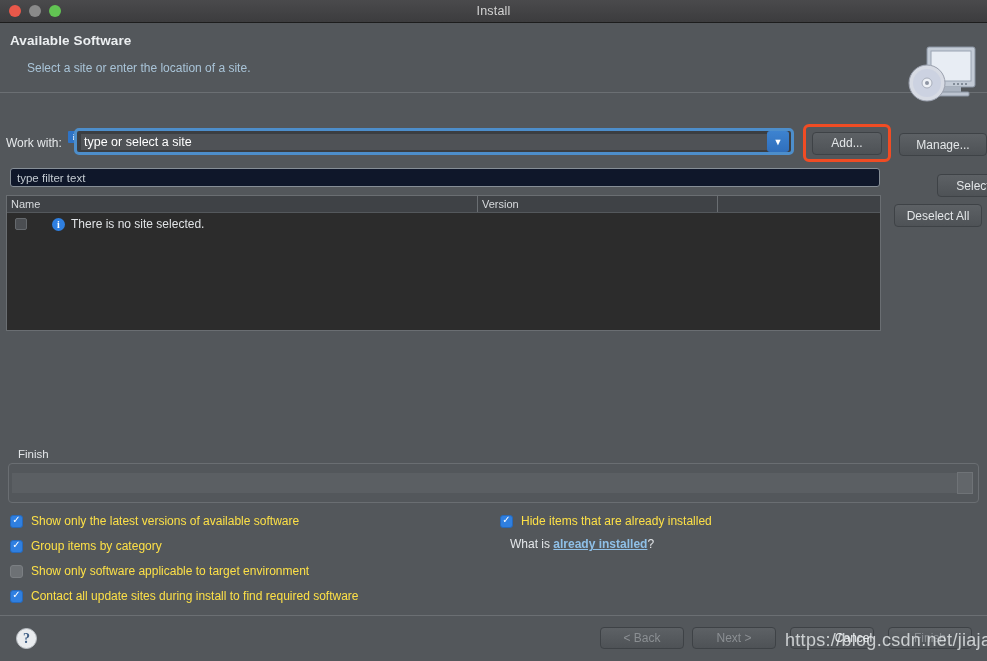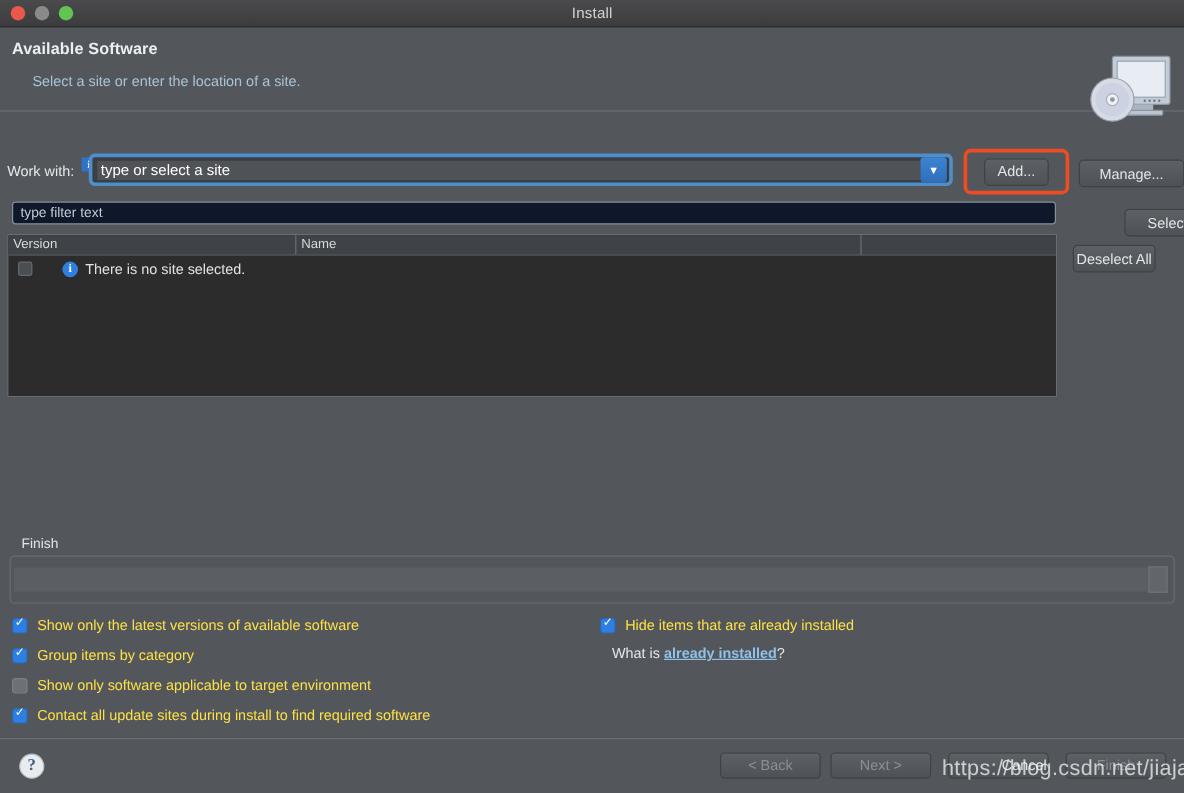--- a/index.html
+++ b/index.html
@@ -110,25 +110,25 @@
   }
   .btn.disabled { color:#8b8f93; }
 
   .add-wrap {
     position:absolute; left:797px; top:-4px;
     width: 88px; height: 38px;
     border: 3px solid #f04c24;
     border-radius: 6px;
     display:flex; align-items:center; justify-content:center;
   }
-  .btn-add { width: 54px; }
+  .btn-add { width: 70px; }
 
   .btn-manage { position:absolute; left:893px; top:5px; width: 88px; }
   .btn-selall { position:absolute; left:931px; top:46px; width: 88px; }
-  .btn-deselall{ position:absolute; left:888px; top:76px; width: 69px; }
+  .btn-deselall{ position:absolute; left:888px; top:76px; width: 88px; }
 
   
   .filter {
     position:absolute; left:10px; top:75px; width: 870px; height: 19px;
     background:#0f172a; border:1px solid #868e96; border-radius:3px;
     display:flex; align-items:center; padding-left: 6px;
   }
   .filter span { font-size: 11.5px; color: #c3cad1; }
 
   
@@ -278,22 +278,22 @@
       <button class="btn btn-selall">Select All</button>
       <button class="btn btn-deselall">Deselect All</button>
     </div>
 
     <div class="filter">
       <span>type filter text</span>
     </div>
 
     <div class="table">
       <div class="thead">
+        <div class="th c1">Name</div>
         <div class="th c2">Version</div>
-        <div class="th c1">Name</div>
         <div class="th c3"></div>
       </div>
       <div class="trow">
         <div class="row-check"></div>
         <div class="row-info">i</div>
         <div class="row-text">There is no site selected.</div>
       </div>
     </div>
 
     <div class="details-label">Finish</div>

